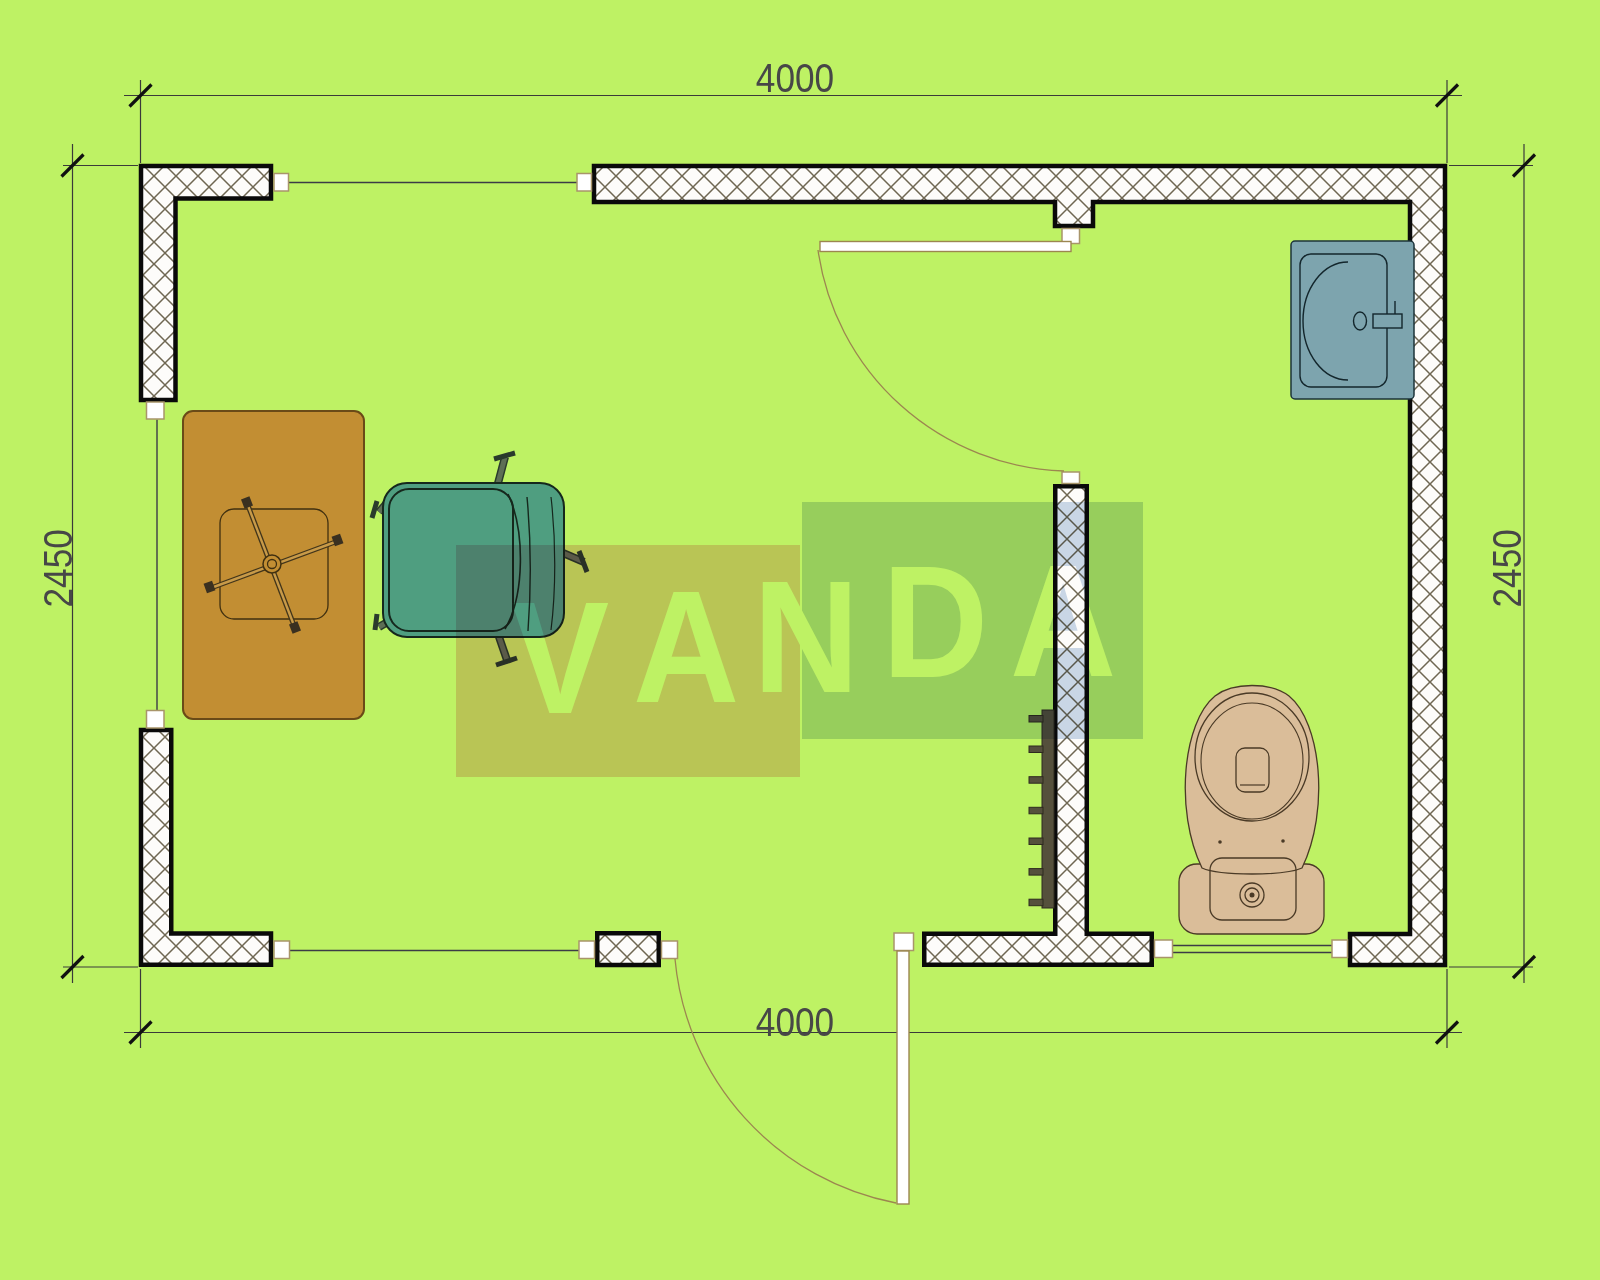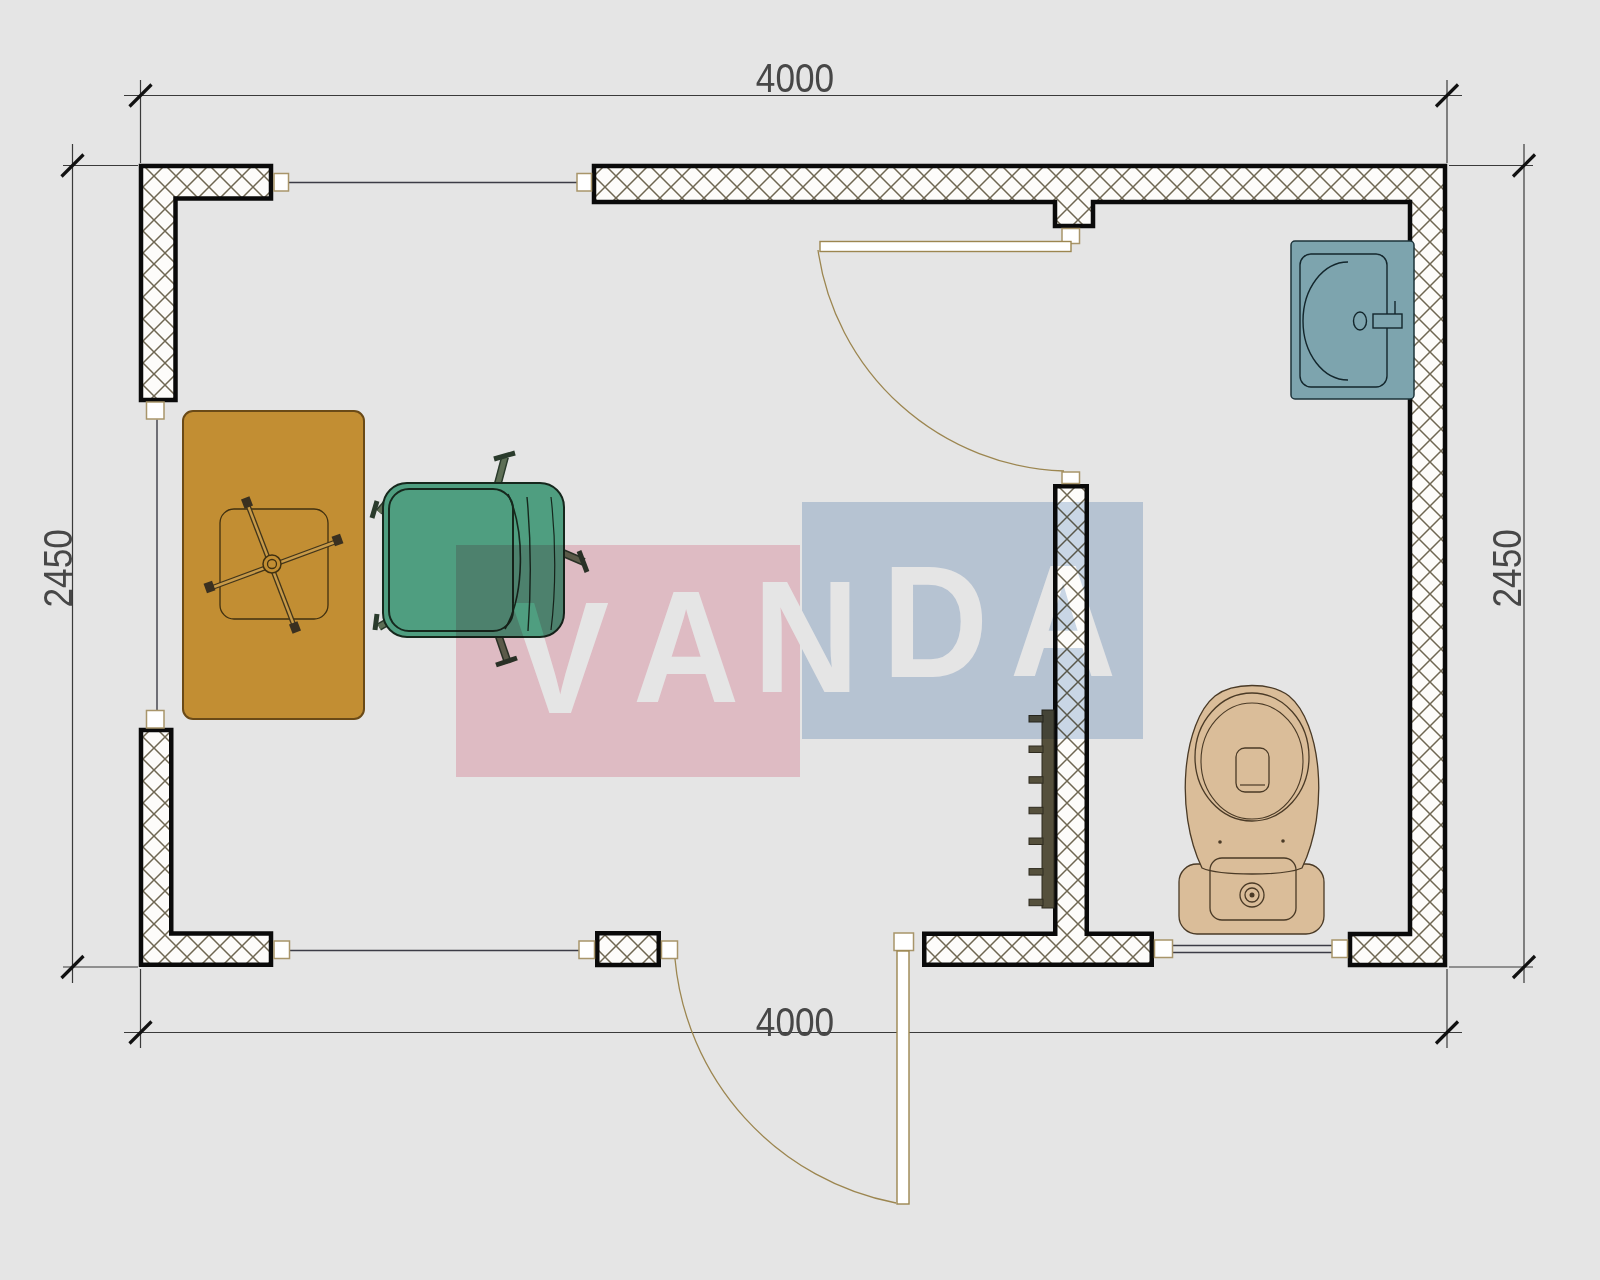--- a/index.html
+++ b/index.html
@@ -1,16 +1,16 @@
 <!DOCTYPE html>
 <html><head>
 <meta charset="utf-8">
 <style>
   html,body{margin:0;padding:0;background:#fff;font-family:"Liberation Sans",sans-serif;}
-  #page{position:relative;width:1600px;height:1280px;background:#e5e5e5;overflow:hidden;}
+  #page{position:relative;width:1600px;height:1280px;background:#bef264;overflow:hidden;}
   #wm{position:absolute;left:0;top:0;width:1600px;height:1280px;mix-blend-mode:multiply;}
 </style>
 </head>
 <body>
 <div id="page">
 <svg width="1600" height="1280" viewBox="0 0 1600 1280">
 <defs>
 <pattern id="hatch" width="22" height="22" patternUnits="userSpaceOnUse">
   <rect width="22" height="22" fill="#fdfcfa"></rect>
   <path d="M-2,24 L24,-2 M-2,-2 L24,24" stroke="#6f6752" stroke-width="1.5" fill="none"></path>

